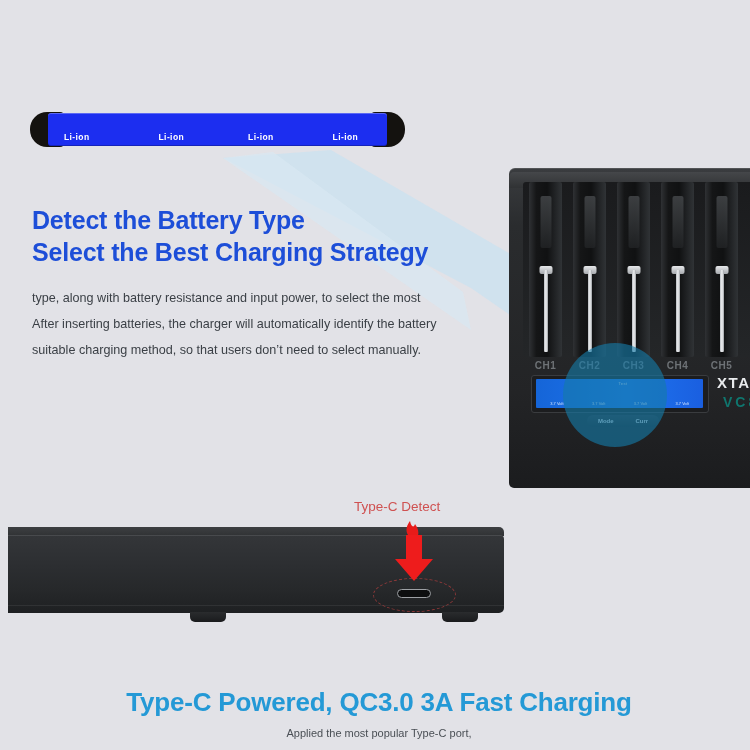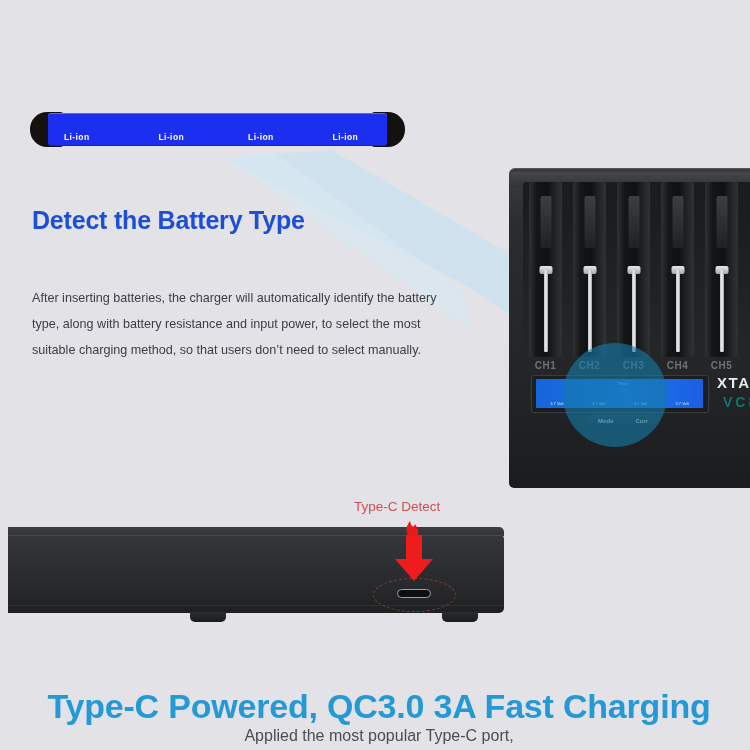--- a/index.html
+++ b/index.html
@@ -99,23 +99,23 @@
         background:#0d0e0f;border-radius:5px;border:1.6px solid #9ea1a5;z-index:5;
         box-sizing:border-box;}
   .usb-ellipse{position:absolute;left:365px;top:578px;width:81px;height:32px;
                border:1.4px dashed #9c3b3b;border-radius:50%;z-index:5;opacity:.85;}
   .arrow{position:absolute;left:378px;top:521px;width:56px;height:62px;z-index:6;}
   .typec-lbl{position:absolute;left:346px;top:499px;z-index:6;
              color:#cf5151;font-size:13.5px;}
 
   
   .h-bottom{position:absolute;left:0;top:687px;width:100%;text-align:center;z-index:5;
-            color:#2499d6;font-size:34px;font-weight:bold;letter-spacing:-.2px;}
+            color:#2499d6;font-size:26px;font-weight:bold;letter-spacing:-.2px;}
   .sub-bottom{position:absolute;left:0;top:727px;width:100%;text-align:center;z-index:5;
-              color:#4a4f55;font-size:16px;}
+              color:#4a4f55;font-size:11px;}
 </style>
 </head>
 <body>
 
 <div class="page">
 
   <svg class="beam" viewBox="0 0 420 250">
     <polygon points="10,8 118,0 420,175 420,250 258,138" fill="#cfe1ee" opacity="0.95"></polygon>
     <polygon points="10,8 60,2 250,142 258,180" fill="#d9e8f2" opacity="0.7"></polygon>
   </svg>
@@ -127,25 +127,26 @@
     <div class="bat-labels">
       <span class="bl1">Li-ion</span>
       <span class="bl2">Li-ion</span>
       <span class="bl3">Li-ion</span>
       <span class="bl4">Li-ion</span>
     </div>
   </div>
 
   <div class="h-main">
     <div>Detect the Battery Type</div>
+    <div>Select the Best Charging Strategy</div>
   </div>
 
   <div class="para">
+    <div>type, along with battery resistance and input power, to select the most</div>
     <div>After inserting batteries, the charger will automatically identify the battery</div>
-    <div>type, along with battery resistance and input power, to select the most</div>
     <div>suitable charging method, so that users don’t need to select manually.</div>
   </div>
 
   <div class="charger">
     <div class="ch-shell"></div>
     <div class="ch-rim"></div>
     <div class="ch-bayarea">
       <div class="slot" style="left:6px">
           <div class="contact"></div>
           <div class="railhead"></div>

